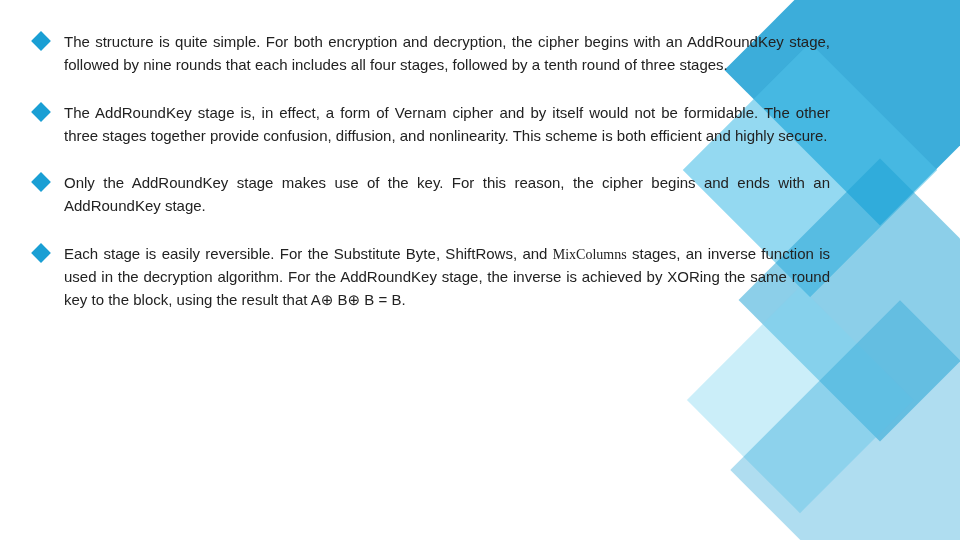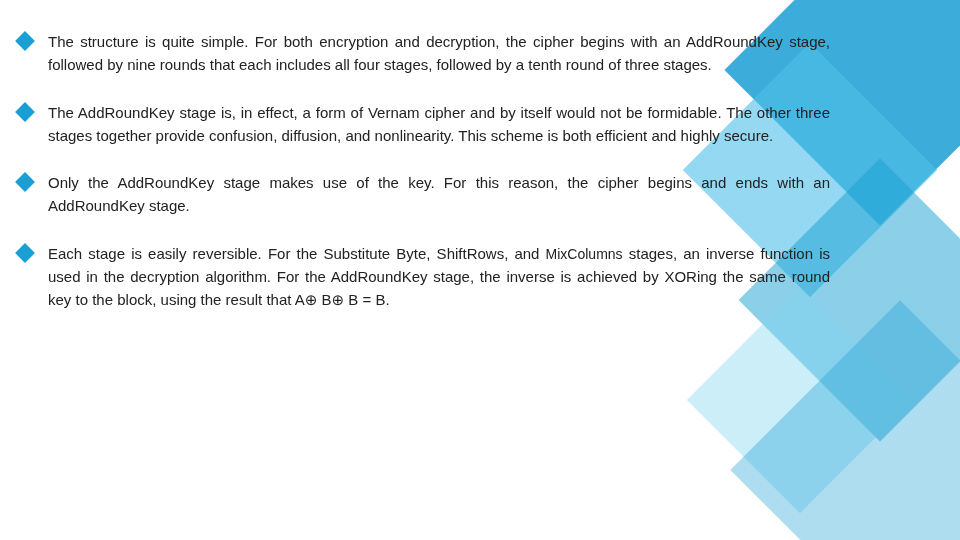--- a/index.html
+++ b/index.html
@@ -78,21 +78,21 @@
       background: #1a9fd4;
       opacity: 0.35;
       top: 350px;
       right: -60px;
       transform: rotate(45deg);
     }
 
     .content {
       position: relative;
       z-index: 1;
-      padding: 30px 40px 20px 18px;
+      padding: 30px 40px 20px 34px;
       max-width: 870px;
     }
 
     .bullet-item {
       display: flex;
       align-items: flex-start;
       margin-bottom: 24px;
     }
 
     .bullet-diamond {
@@ -108,21 +108,21 @@
     .bullet-text {
       font-family: 'Arial Narrow', Arial, sans-serif;
       font-size: 15px;
       line-height: 1.55;
       color: #222222;
       text-align: justify;
       max-width: 800px;
     }
 
     .bullet-text .mono {
-      font-family: Liberation Sans, sans-serif;
+      font-family: Liberation Serif, serif;
       font-size: 14px;
     }
   </style>
 </head>
 <body>
 
 <div class="bg-container">
   <div class="diamond-1"></div>
   <div class="diamond-2"></div>
   <div class="diamond-3"></div>

